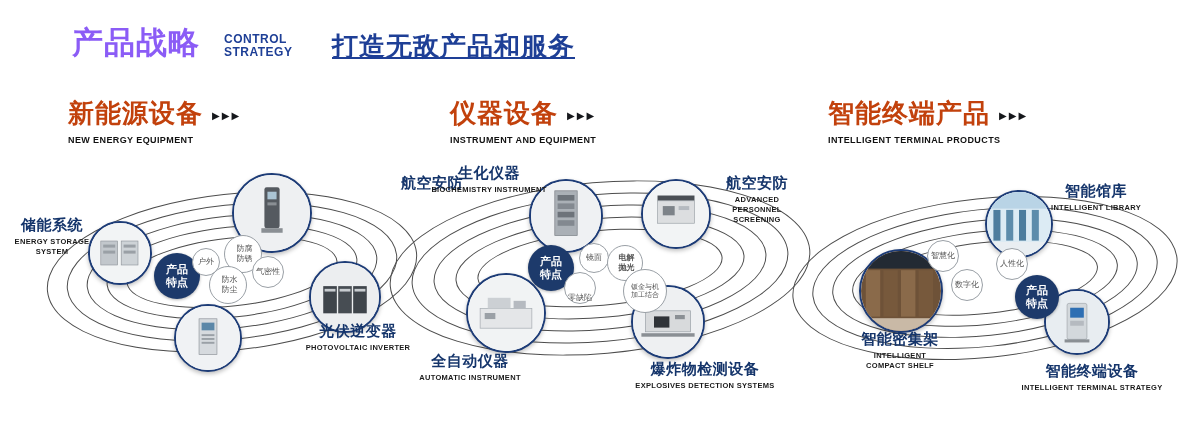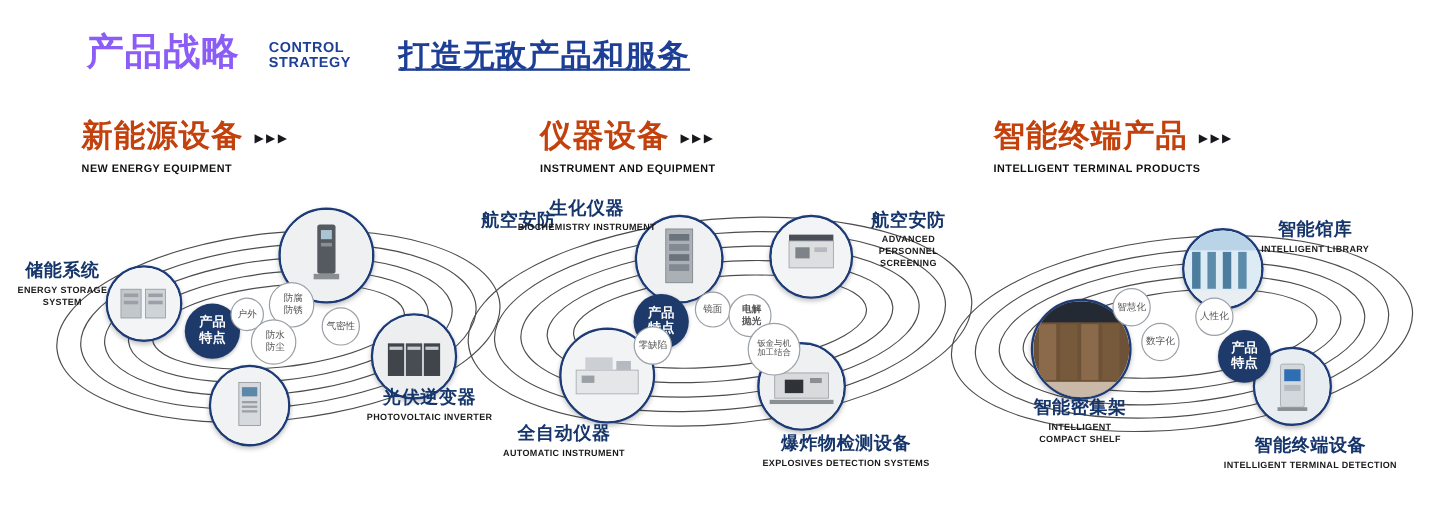--- a/index.html
+++ b/index.html
@@ -116,21 +116,21 @@
 
   <div class="badge" style="left:177px;top:276px;width:46px;height:46px;">
     <span>产品特点</span>
   </div>
   <div class="bubble" style="left:206px;top:262px;width:26px;height:26px;">
     <span>户外</span>
   </div>
   <div class="bubble w2" style="left:243px;top:254px;width:36px;height:36px;">
     <span>防腐防锈</span>
   </div>
-  <div class="bubble" style="left:268px;top:272px;width:30px;height:30px;margin-left:16px;">
+  <div class="bubble" style="left:268px;top:272px;width:30px;height:30px;">
     <span>气密性</span>
   </div>
   <div class="bubble w2" style="left:228px;top:285px;width:36px;height:36px;">
     <span>防水防尘</span>
   </div>
 
   <div class="plabel wrap" style="left:52px;top:216px;">
     <div class="zh">储能系统</div>
     <div class="en">ENERGY STORAGE SYSTEM</div>
   </div>
@@ -193,21 +193,21 @@
 
   <div class="badge" style="left:551px;top:268px;width:46px;height:46px;">
     <span>产品特点</span>
   </div>
   <div class="bubble" style="left:594px;top:258px;width:28px;height:28px;">
     <span>镜面</span>
   </div>
   <div class="bubble w2" style="left:625px;top:263px;width:34px;height:34px;font-weight:bold;">
     <span>电解抛光</span>
   </div>
-  <div class="bubble" style="left:544px;top:288px;width:30px;height:30px;">
+  <div class="bubble" style="left:580px;top:288px;width:30px;height:30px;align-items:flex-end;">
     <span>零缺陷</span>
   </div>
   <div class="bubble w4" style="left:645px;top:291px;width:42px;height:42px;">
     <span>钣金与机加工结合</span>
   </div>
 
   <div class="plabel" style="left:432px;top:174px;">
     <div class="zh">航空安防</div>
   </div>
   <div class="plabel" style="left:489px;top:164px;">
@@ -289,16 +289,16 @@
   <div class="plabel" style="left:1096px;top:182px;">
     <div class="zh">智能馆库</div>
     <div class="en">INTELLIGENT LIBRARY</div>
   </div>
   <div class="plabel wrap" style="left:900px;top:330px;">
     <div class="zh">智能密集架</div>
     <div class="en">INTELLIGENT COMPACT SHELF</div>
   </div>
   <div class="plabel" style="left:1092px;top:362px;">
     <div class="zh">智能终端设备</div>
-    <div class="en">INTELLIGENT TERMINAL DETECTION</div>
+    <div class="en">INTELLIGENT TERMINAL STRATEGY</div>
   </div>
 
 </div>
 
 </body></html>

